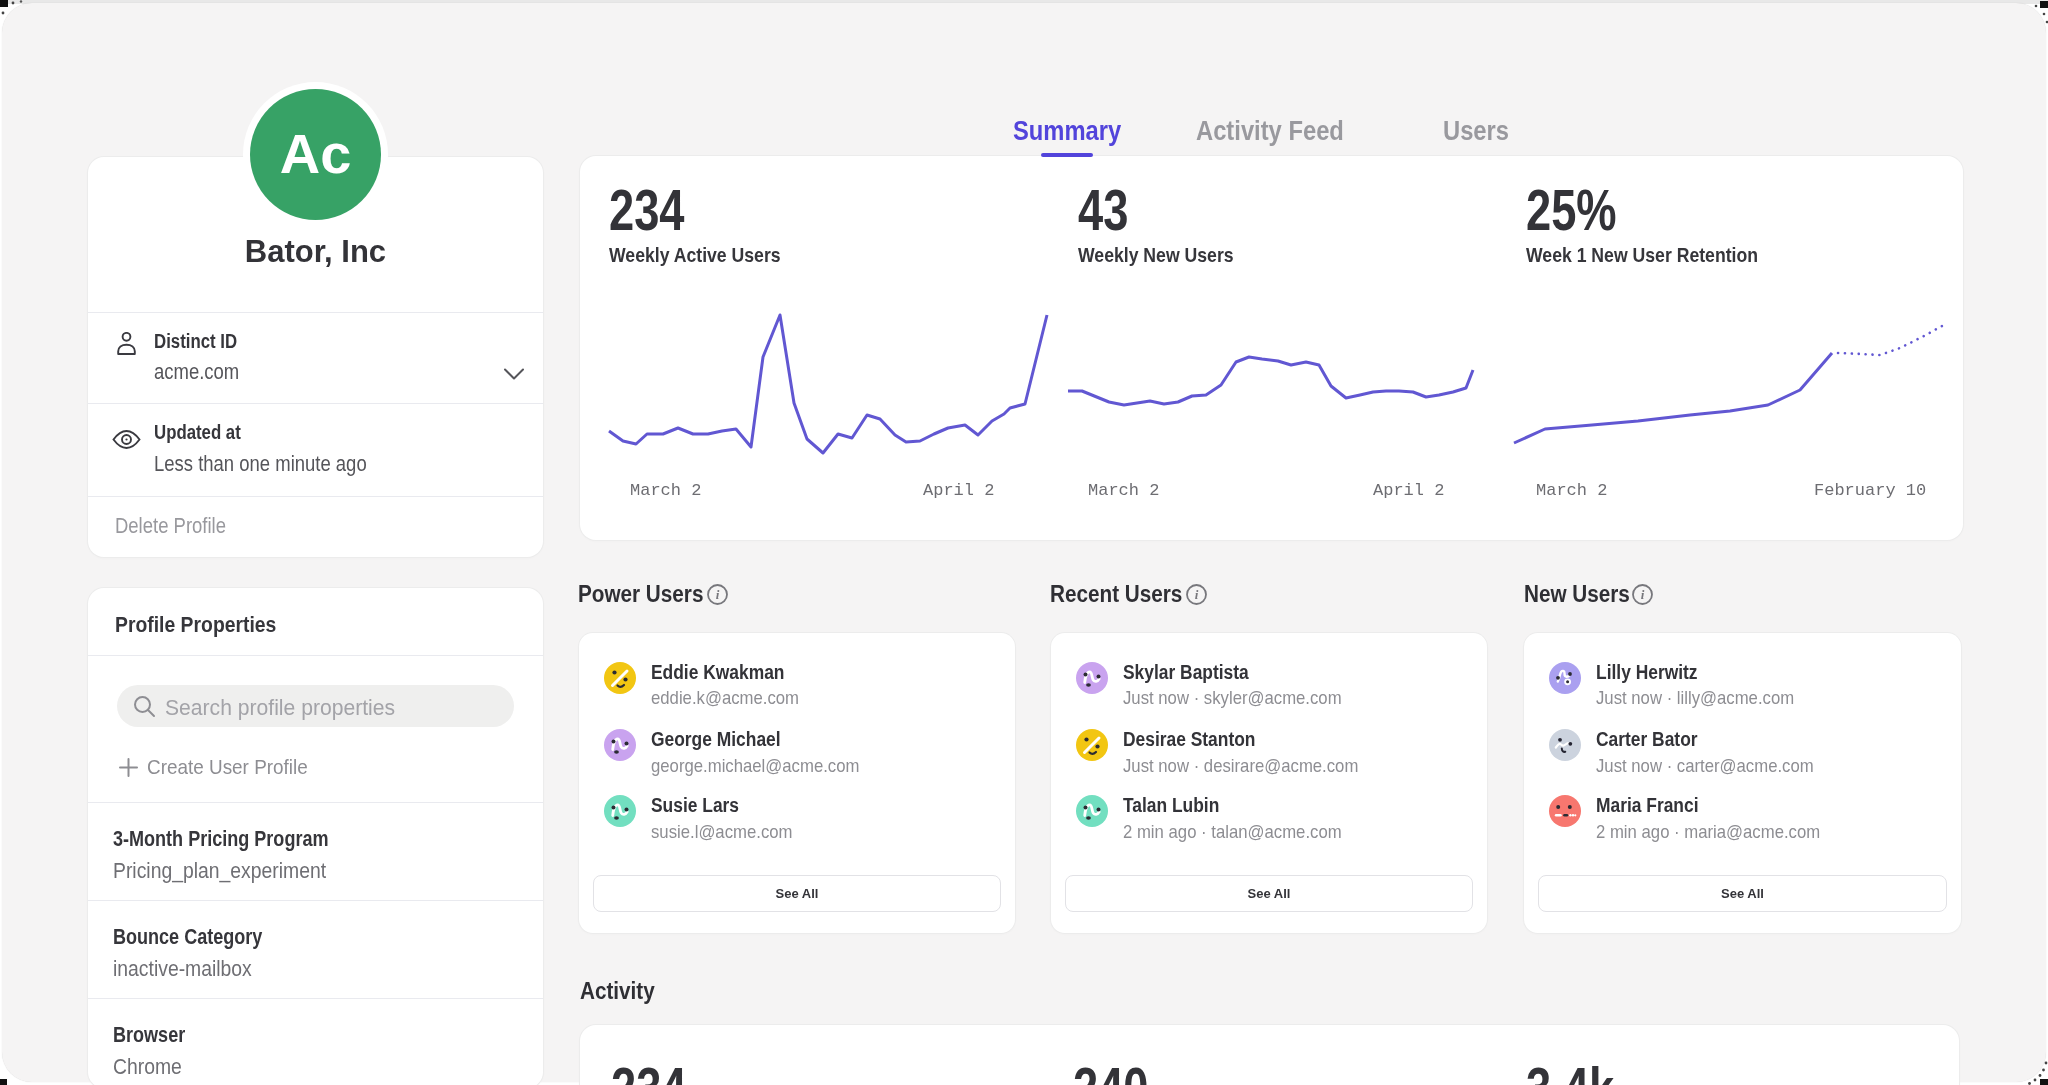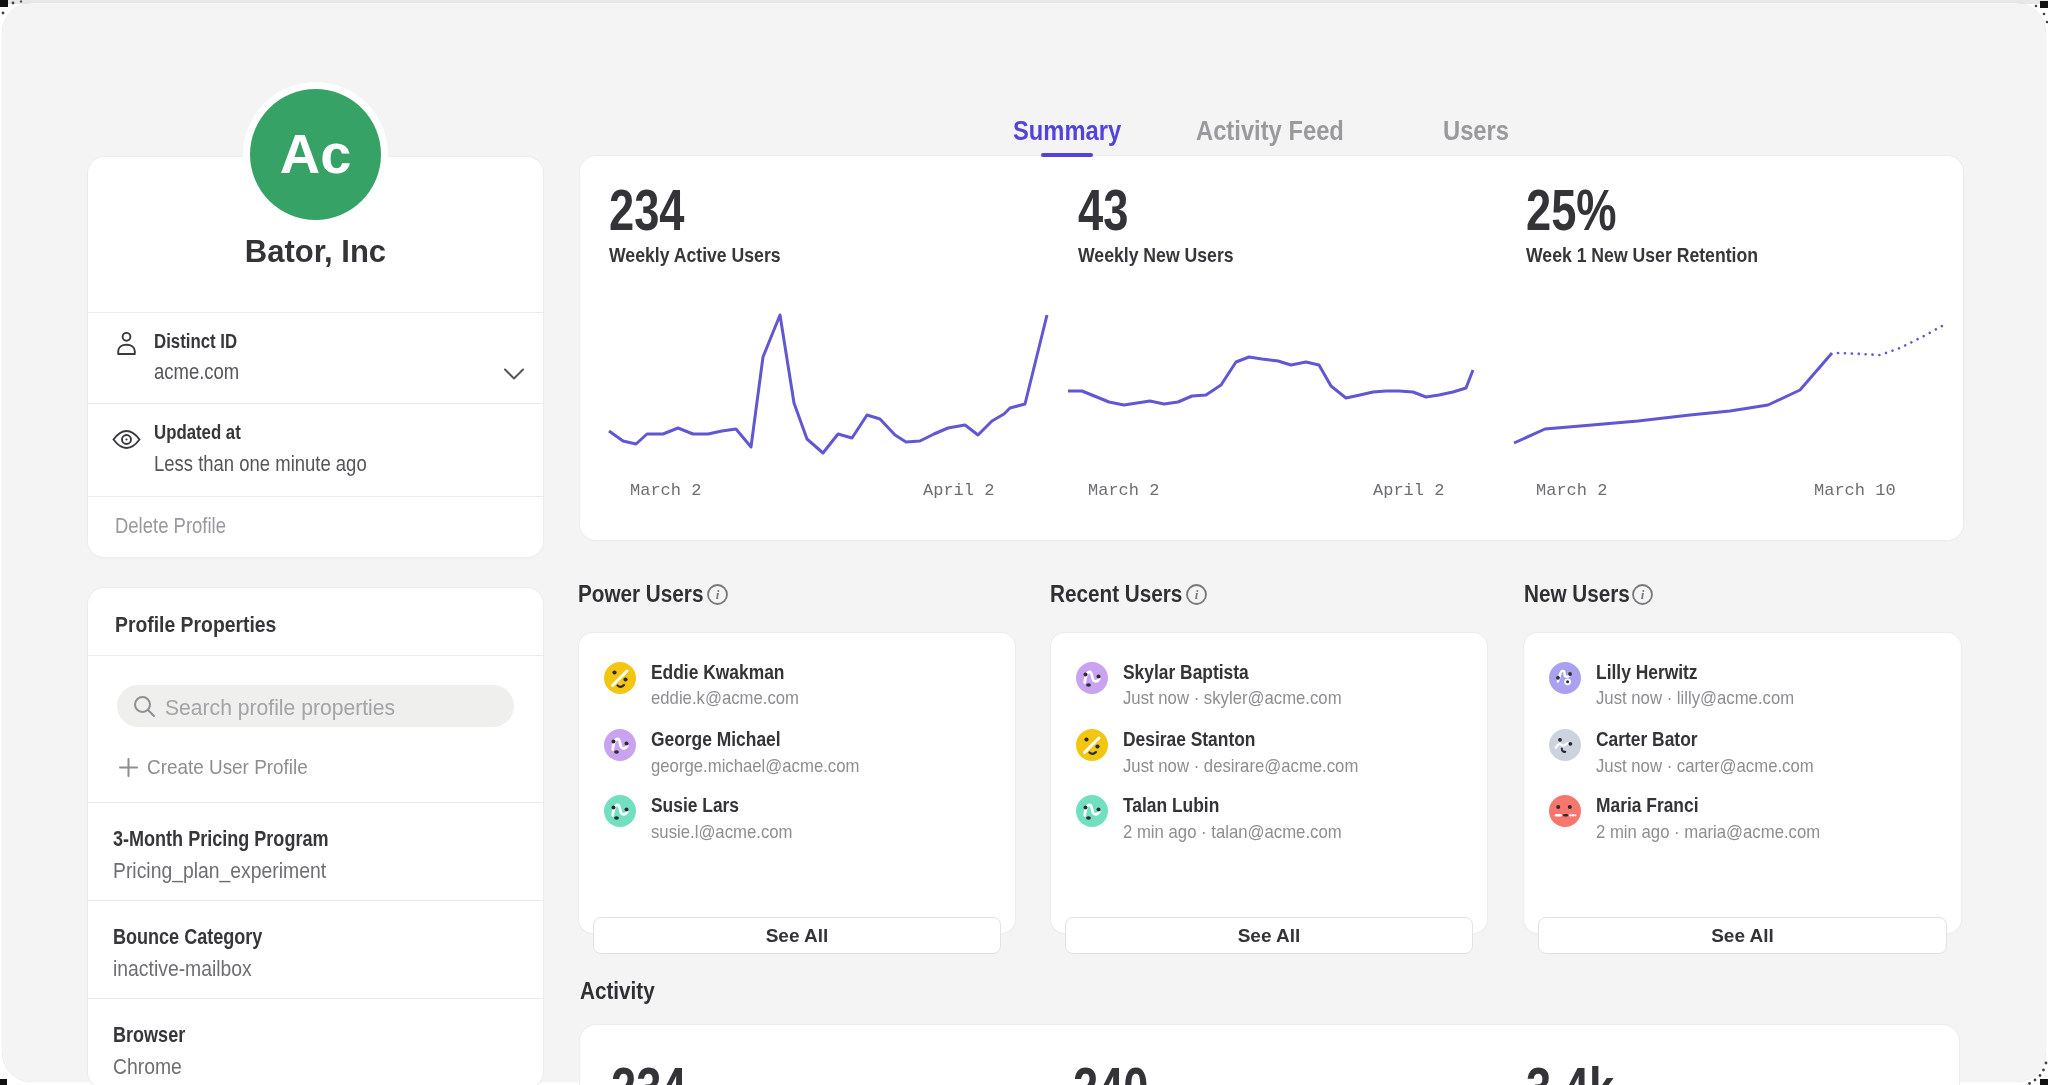--- a/index.html
+++ b/index.html
@@ -25,21 +25,21 @@
 
 
 .big { font-size:58px; font-weight:700; color:#333338; transform:scaleX(.78); transform-origin:left top; }
 .metric-label { font-size:21px; font-weight:700; color:#36363b; transform:scaleX(.84); transform-origin:left top; }
 .axis { font-family:"Liberation Mono", monospace; font-size:17px; color:#6d6d72; }
 
 
 .sec-h { font-size:23px; font-weight:700; color:#2f2f34; transform:scaleX(.90); transform-origin:left top; }
 .uname { font-size:20px; font-weight:700; color:#333338; transform:scaleX(.87); transform-origin:left top; }
 .umail { font-size:19px; color:#8d8d92; transform:scaleX(.88); transform-origin:left top; }
-.seeall { position:absolute; height:37px; border:1px solid #e2e2e6; border-radius:8px; background:#fff; text-align:center; line-height:35px; font-size:19px; font-weight:600; color:#333338;margin-top:42px; }
+.seeall { position:absolute; height:37px; border:1px solid #e2e2e6; border-radius:8px; background:#fff; text-align:center; line-height:35px; font-size:13px; font-weight:600; color:#333338; }
 </style>
 </head>
 <body>
 <div class="abs" style="left:0; top:0; width:2048px; height:4px; background:#e8e8e8;"></div>
 <div class="abs frame"></div>
 <svg class="abs" style="left:0; top:0;" width="40" height="40" viewBox="0 0 40 40">
   <circle cx="13" cy="3" r="1.4" fill="#444"></circle>
     <circle cx="3" cy="13" r="1.4" fill="#444"></circle>
     <circle cx="21" cy="1.5" r="1.2" fill="#555"></circle>
 </svg>
@@ -129,21 +129,21 @@
   <polyline stroke="#6157d2" stroke-width="3" stroke-linejoin="round" points="934,291 965,277 1012,273 1058,269 1110,263 1150,259 1188,253 1220,238 1252,201"></polyline>
 
   <polyline stroke="#6157d2" stroke-linecap="round" stroke-dasharray="0.1 6.8" stroke-width="2.6" points="1258,201 1282,202 1300,203 1320,196 1342,185 1364,173"></polyline>
 </svg>
 
 <div class="abs axis" style="left:630px; top:481px;">March 2</div>
 <div class="abs axis" style="left:923px; top:481px;">April 2</div>
 <div class="abs axis" style="left:1088px; top:481px;">March 2</div>
 <div class="abs axis" style="left:1373px; top:481px;">April 2</div>
 <div class="abs axis" style="left:1536px; top:481px;">March 2</div>
-<div class="abs axis" style="left:1814px; top:481px;">March 10</div>
+<div class="abs axis" style="left:1814px; top:481px;">February 10</div>
 
 <div class="abs sec-h" style="left:578px; top:581px;">Power Users</div>
 <div class="abs sec-h" style="left:1050px; top:581px;">Recent Users</div>
 <div class="abs sec-h" style="left:1524px; top:581px;">New Users</div>
 
 <div class="abs card" style="left:579px; top:633px; width:436px; height:300px; border-radius:14px;"></div>
 <svg class="abs" style="left:604px; top:662px;" width="32" height="32" viewBox="0 0 32 32">
   <circle cx="16" cy="16" r="16" fill="#f2c612"></circle>
   <line x1="8.5" y1="23.5" x2="23" y2="9" stroke="#fff" stroke-width="3" stroke-linecap="round"></line>
   <circle cx="10.5" cy="10.5" r="2.1" fill="#2b2b33"></circle>

